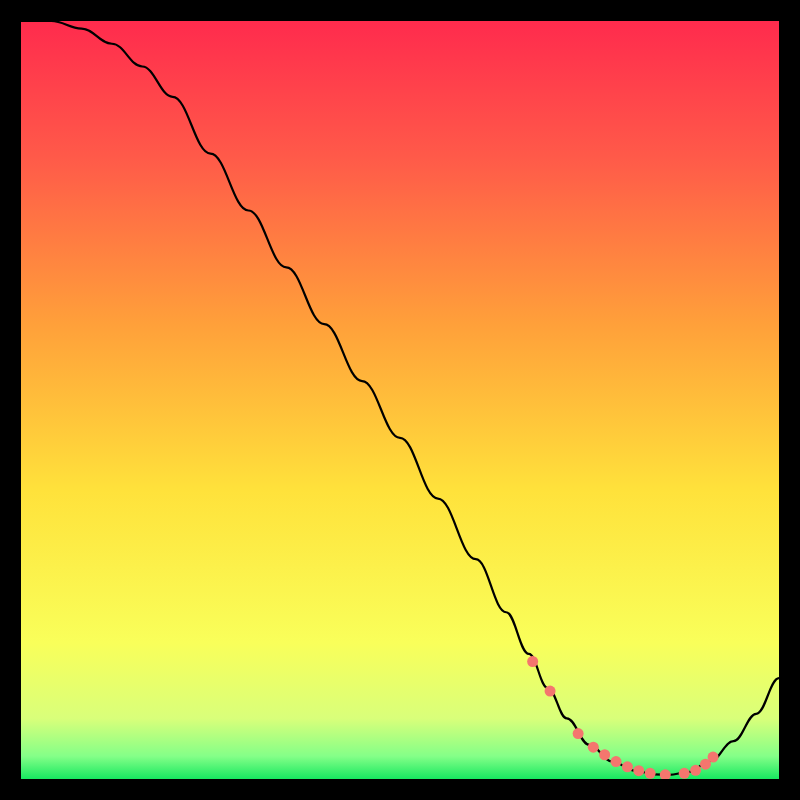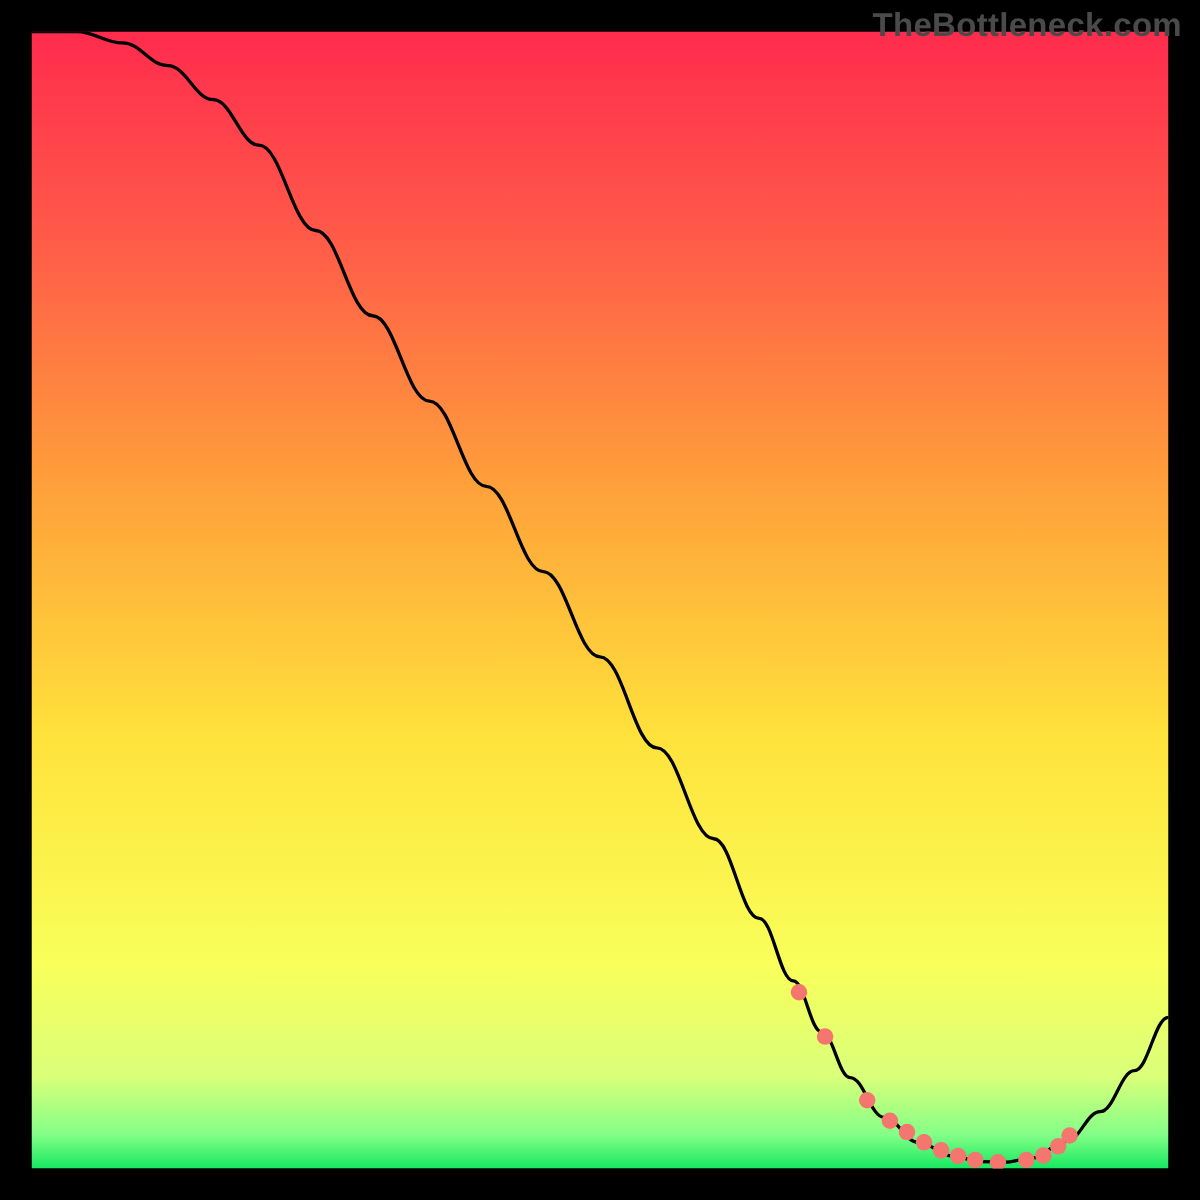--- a/index.html
+++ b/index.html
@@ -33,21 +33,20 @@
     top: 21px;
     width: 758px;
     height: 758px;
     display: block;
   }
 </style>
 </head>
 <body>
 <div class="outer">
 
-  <div class="watermark">TheBottleneck.com</div>
 
   <svg class="plot" viewBox="0 0 758 758" preserveAspectRatio="none">
     <defs>
       <linearGradient id="bgGrad" x1="0" y1="0" x2="0" y2="1">
         <stop id="g0" offset="0%" stop-color="#ff2b4d"></stop>
         <stop id="g1" offset="18%" stop-color="#ff5a49"></stop>
         <stop id="g2" offset="40%" stop-color="#ffa03a"></stop>
         <stop id="g3" offset="62%" stop-color="#ffe23b"></stop>
         <stop id="g4" offset="82%" stop-color="#f9ff5a"></stop>
         <stop id="g5" offset="92%" stop-color="#d9ff7a"></stop>

